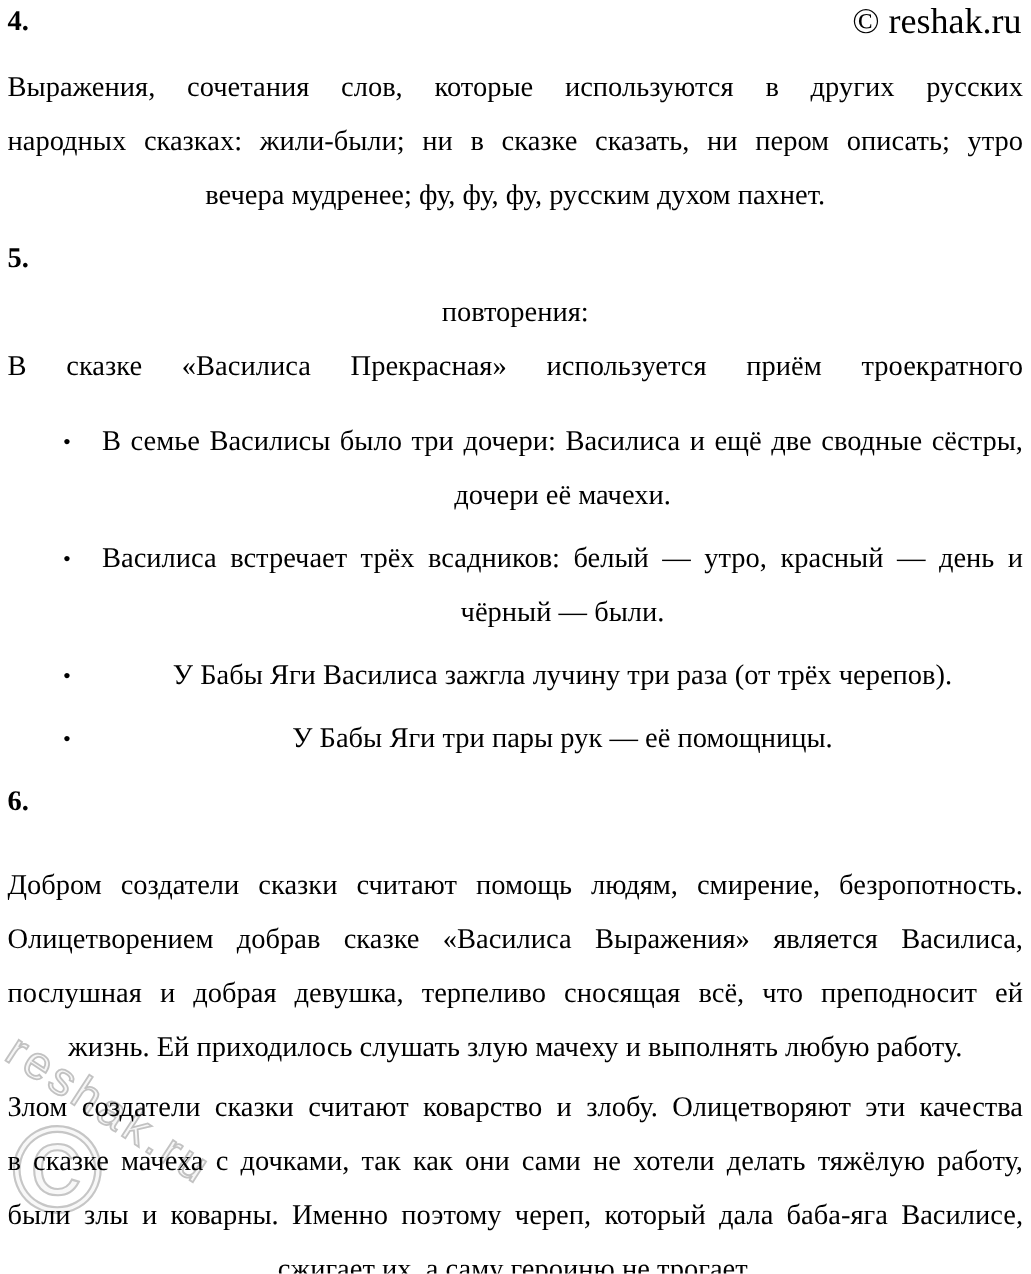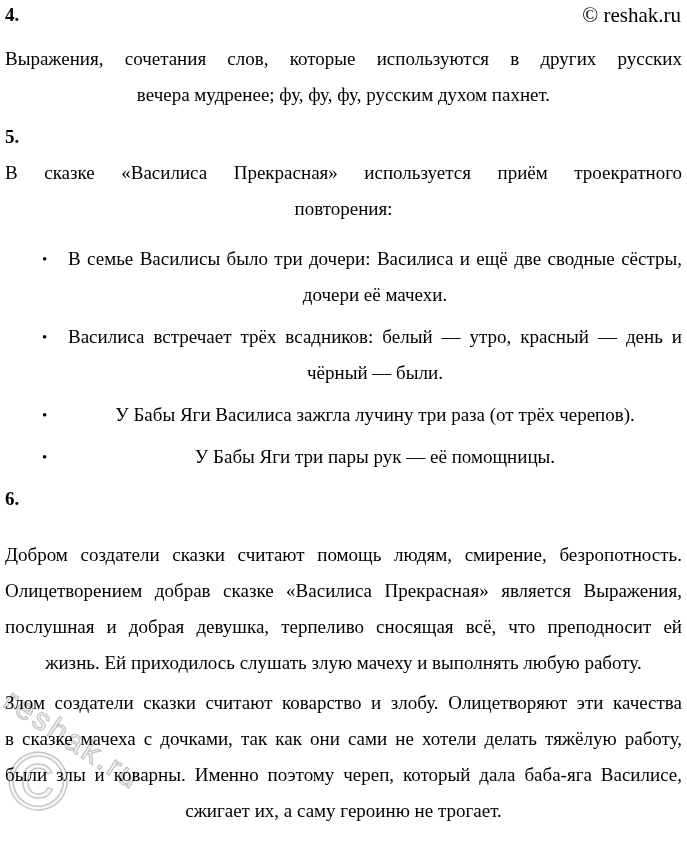--- a/index.html
+++ b/index.html
@@ -10,21 +10,21 @@
     font-size: 19px; line-height: 36px;
     position: relative;
   }
   .content { position: relative; z-index: 1; padding: 0 5px; }
 
   .header-row {
     display: flex; justify-content: space-between; align-items: flex-start;
     line-height: 24px; padding-top: 3px;
   }
   .num { font-weight: bold; font-size: 19px; }
-  .brand { font-size: 21px; padding-right: 1px; }
+  .brand { font-size: 24px; padding-right: 1px; }
 
   .snum { font-weight: bold; font-size: 19px; line-height: 36px; }
 
   .line { text-align: center; }
   .jl { text-align: justify; text-align-last: justify; }
   .it { }
 
   .p4   { margin-top: 14px; }
   .h5   { margin-top: 6px; }
   .blist{ margin-top: 14px; }
@@ -69,28 +69,29 @@
 
 <div class="content">
 
   <div class="header-row">
     <span class="num">4.</span>
     <span class="brand">© reshak.ru</span>
   </div>
 
   <div class="p4">
     <div class="line jl it">Выражения, сочетания слов, которые используются в других русских</div>
+    <div class="line jl"><span class="it">народных сказках:</span> <span>жили-были; ни в сказке сказать, ни пером описать; утро</span></div>
     <div class="line">вечера мудренее; фу, фу, фу, русским духом пахнет.</div>
   </div>
 
   <div class="snum h5">5.</div>
 
   <div>
+    <div class="line">повторения:</div>
     <div class="line jl">В сказке «Василиса Прекрасная» используется приём троекратного</div>
-    <div class="line">повторения:</div>
   </div>
 
   <div class="blist">
     <div class="bullet">
       <span class="marker">•</span>
       <div class="btext">
         <div class="line jl">В семье Василисы было три дочери: Василиса и ещё две сводные сёстры,</div>
         <div class="line">дочери её мачехи.</div>
       </div>
     </div>
@@ -112,21 +113,21 @@
       <div class="btext">
         <div class="line">У Бабы Яги три пары рук — её помощницы.</div>
       </div>
     </div>
   </div>
 
   <div class="snum h6">6.</div>
 
   <div class="p6a">
     <div class="line jl"><span class="it">Добром</span> <span>создатели сказки считают помощь людям, смирение, безропотность.</span></div>
-    <div class="line jl">Олицетворением добрав сказке «Василиса Прекрасная» является Выражения,</div>
+    <div class="line jl">Олицетворением добрав сказке «Василиса Выражения» является Василиса,</div>
     <div class="line jl">послушная и добрая девушка, терпеливо сносящая всё, что преподносит ей</div>
     <div class="line">жизнь. Ей приходилось слушать злую мачеху и выполнять любую работу.</div>
   </div>
 
   <div class="p6b">
     <div class="line jl"><span class="it">Злом</span> <span>создатели сказки считают коварство и злобу. Олицетворяют эти качества</span></div>
     <div class="line jl">в сказке мачеха с дочками, так как они сами не хотели делать тяжёлую работу,</div>
     <div class="line jl">были злы и коварны. Именно поэтому череп, который дала баба-яга Василисе,</div>
     <div class="line">сжигает их, а саму героиню не трогает.</div>
   </div>

